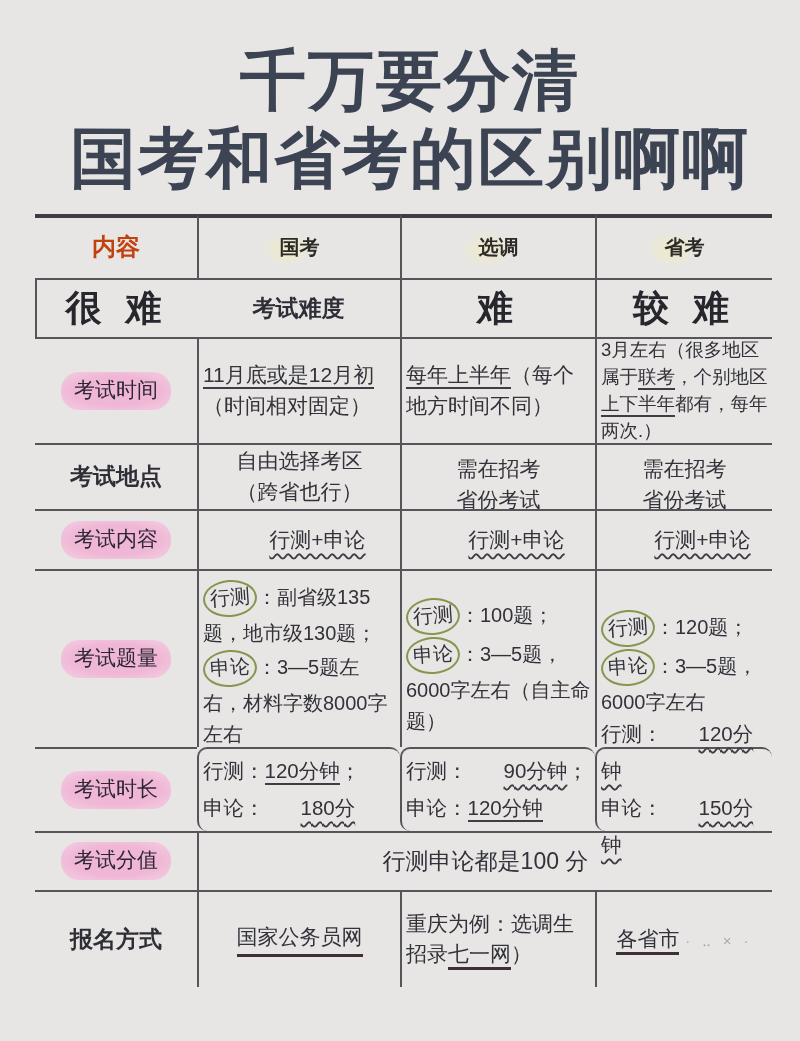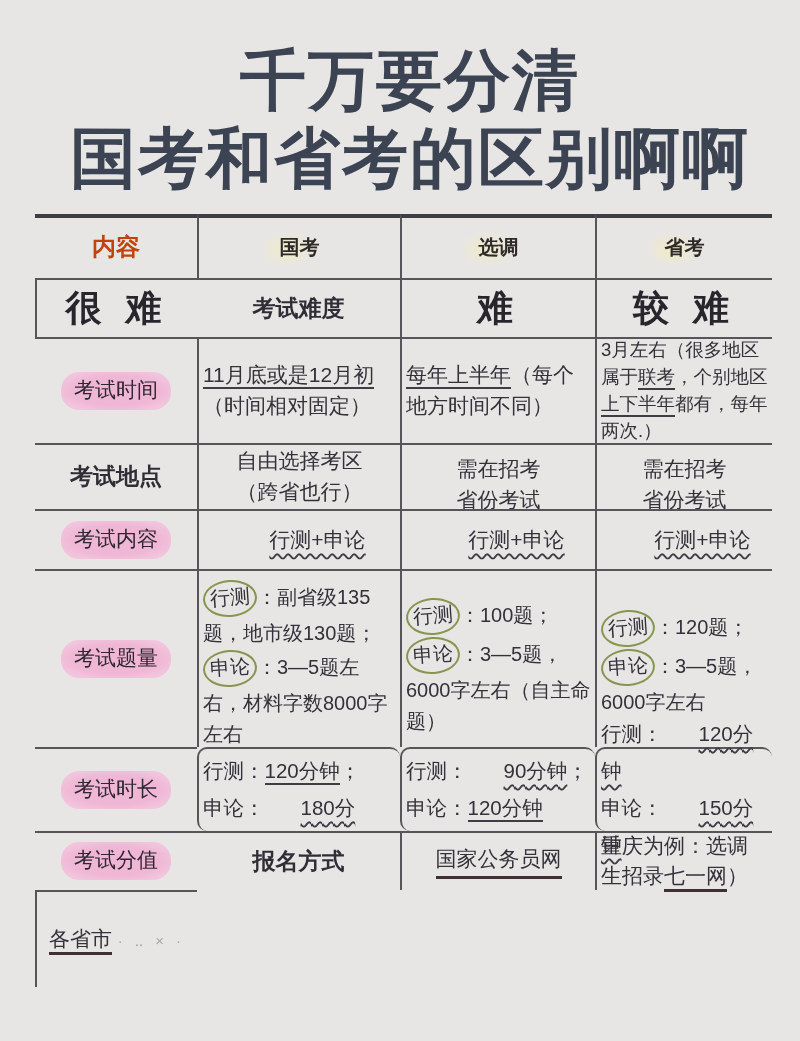--- a/index.html
+++ b/index.html
@@ -168,20 +168,23 @@
       <span>申论：</span><span class="u">120分钟</span></span>
   </div>
   <div class="cell vline left dur">
     <span><span>行测：</span><span class="wavy">120分钟</span><br>
       <span>申论：</span><span class="wavy">150分钟</span></span>
   </div>
 
   <div class="cell">
     <span class="pill">考试分值</span>
   </div>
+  <div class="cell vline" style="grid-column:2 / 5;font-size:23px;">
+    <span>行测申论都是100 分</span>
+  </div>
 
   <div class="cell label-cell">
     <span>报名方式</span>
   </div>
   <div class="cell vline">
     <span class="u2">国家公务员网</span>
   </div>
   <div class="cell vline left">
     <span><span>重庆为例：选调生招录</span><span class="u2">七一网</span><span>）</span></span>
   </div>

